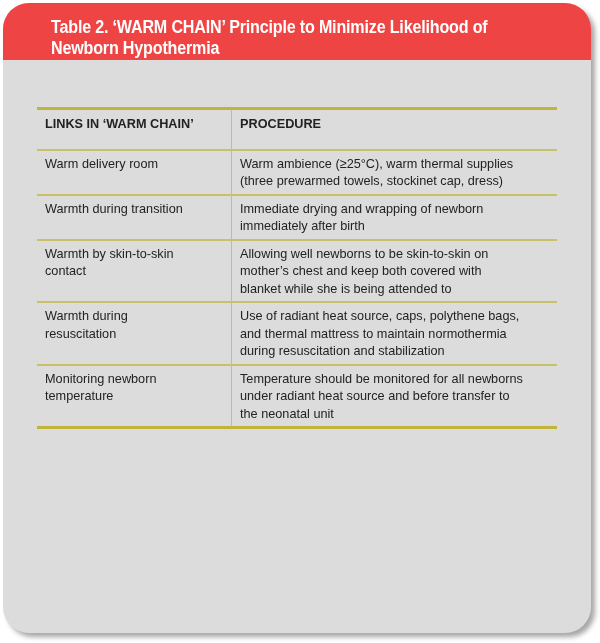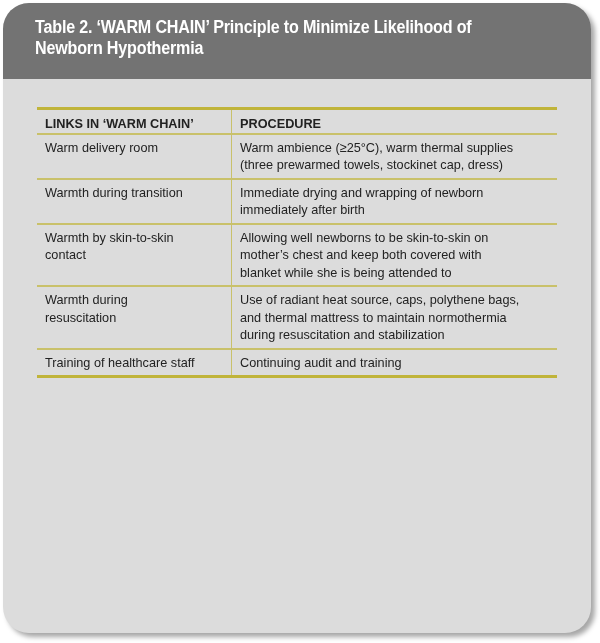--- a/index.html
+++ b/index.html
@@ -5,23 +5,23 @@
   html, body { margin: 0; padding: 0; background: #ffffff; }
   body { width: 600px; height: 643px; position: relative; overflow: hidden; font-family: "Liberation Sans", sans-serif; }
   .card {
     position: absolute; left: 3px; top: 3px; width: 588px; height: 630px;
     background: #dcdcdc;
     border-radius: 26px 26px 26px 26px;
     box-shadow: 4px 4px 5px rgba(0,0,0,0.35);
     overflow: hidden;
   }
   .header {
-    background: #737373;
-    height: 76px;
-    padding: 14px 40px 0 32px;
+    background: #ef4444;
+    height: 57px;
+    padding: 14px 40px 0 48px;
     box-sizing: border-box;
   }
   .title {
     color: #ffffff; font-weight: bold; font-size: 17.5px; line-height: 21px;
     font-family: "Liberation Sans", sans-serif;
     letter-spacing: -0.2px;
     transform: scaleX(0.92); transform-origin: left top;
     width: 560px;
   }
   table {
@@ -30,21 +30,21 @@
     border-top: 3px solid #c0b43a;
     border-bottom: 3px solid #c0b43a;
   }
   td, th {
     text-align: left; vertical-align: top;
     font-size: 13.5px; line-height: 17.5px; color: #222222;
     padding: 4px 8px 4px 8px;
     border-bottom: 2px solid #c9c16a;
   }
   tr:last-child td { border-bottom: none; }
-  th { font-weight: bold; padding-top: 5px; padding-bottom: 0; }
+  th { font-weight: bold; padding-top: 5px; padding-bottom: 16px; }
   td.c1, th.c1 { width: 178px; border-right: 1px solid #c9c16a; }
   .txt { display: inline-block; transform: scaleX(0.94); transform-origin: left top; white-space: pre-line; width: 106%; }
 </style>
 </head>
 <body>
 
 <div class="card">
   <div class="header">
     <div class="title" style="white-space: pre-line;">Table 2. ‘WARM CHAIN’ Principle to Minimize Likelihood of
 Newborn Hypothermia</div>
@@ -76,18 +76,21 @@
 blanket while she is being attended to</span></td>
       </tr>
       <tr>
         <td class="c1"><span class="txt">Warmth during
 resuscitation</span></td>
         <td><span class="txt">Use of radiant heat source, caps, polythene bags,
 and thermal mattress to maintain normothermia
 during resuscitation and stabilization</span></td>
       </tr>
       <tr>
-        <td class="c1"><span class="txt">Training of healthcare staff</span></td>
-        <td><span class="txt">Continuing audit and training</span></td>
+        <td class="c1"><span class="txt">Monitoring newborn
+temperature</span></td>
+        <td><span class="txt">Temperature should be monitored for all newborns
+under radiant heat source and before transfer to
+the neonatal unit</span></td>
       </tr>
     </tbody>
   </table>
 </div>
 
 </body></html>

